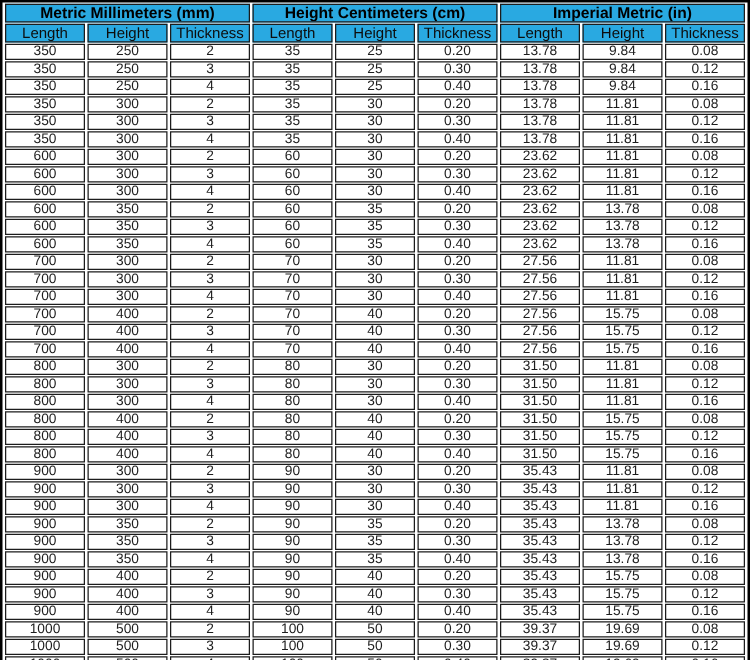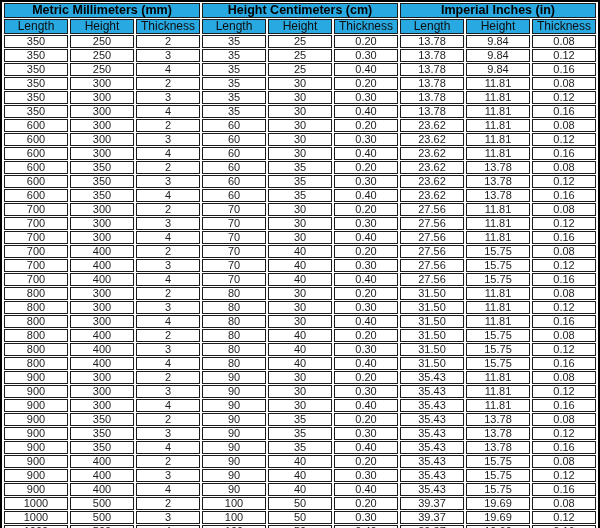--- a/index.html
+++ b/index.html
@@ -51,21 +51,21 @@
 </style>
 </head>
 <body>
 
 <div class="wrap">
   <table class="conv">
     <thead>
       <tr class="group-header">
         <th colspan="3">Metric Millimeters (mm)</th>
         <th colspan="3">Height Centimeters (cm)</th>
-        <th colspan="3">Imperial Inches (in)</th>
+        <th colspan="3">Imperial Metric (in)</th>
       </tr>
       <tr class="col-header">
         <th>Length</th>
         <th>Height</th>
         <th>Thickness</th>
         <th>Length</th>
         <th>Height</th>
         <th>Thickness</th>
         <th>Length</th>
         <th>Height</th>

